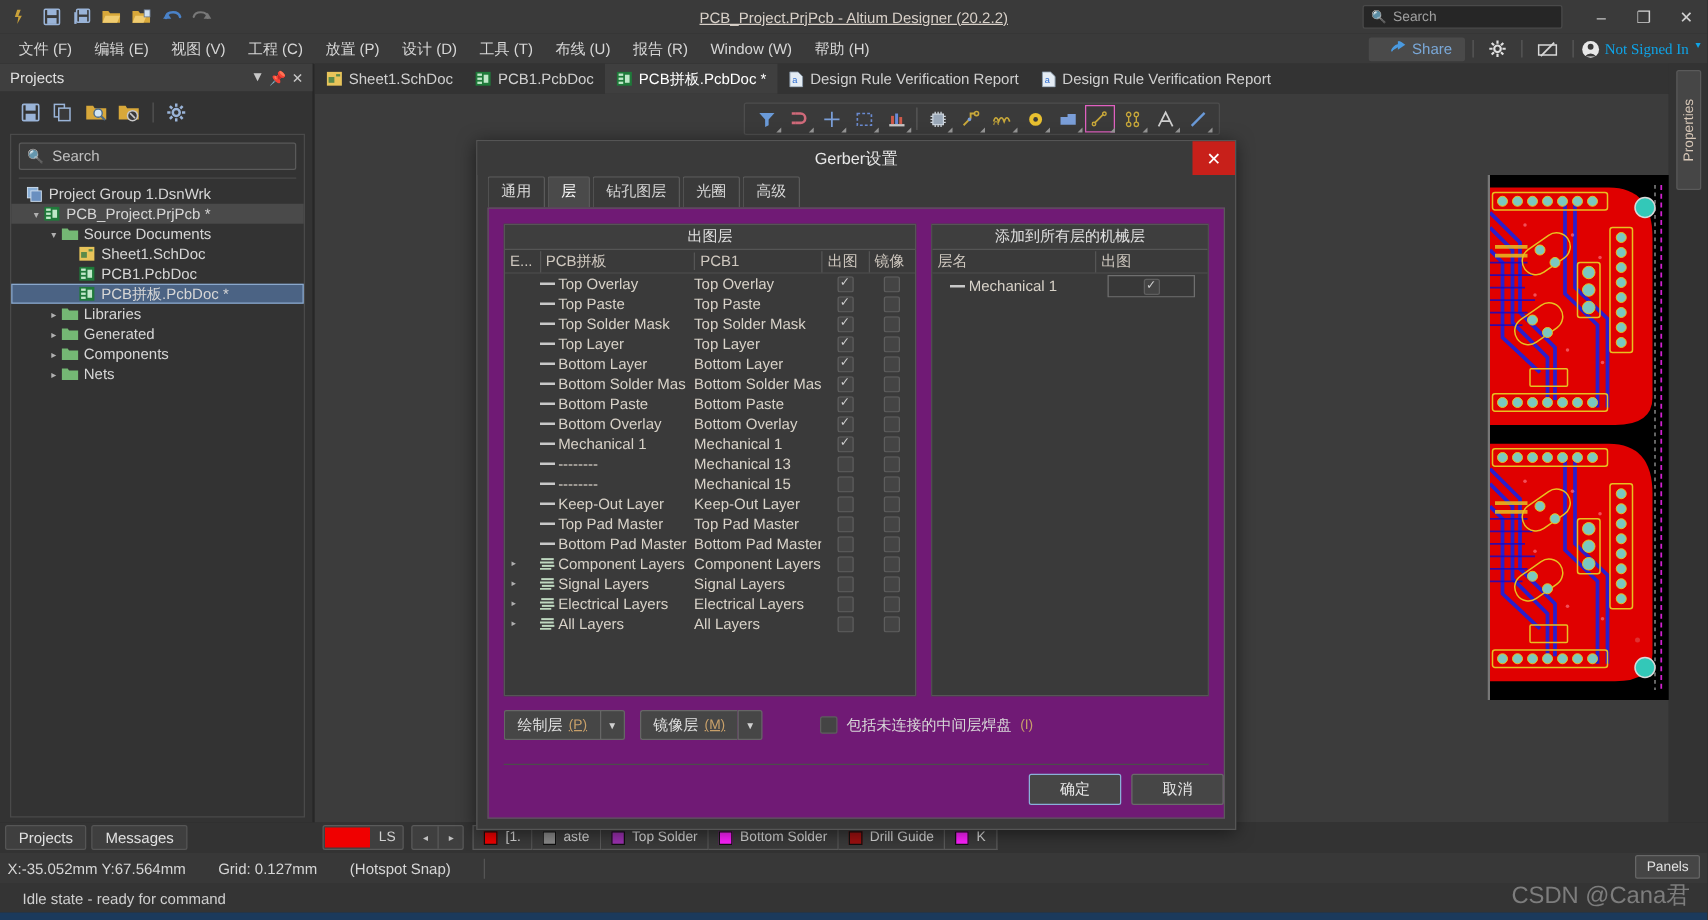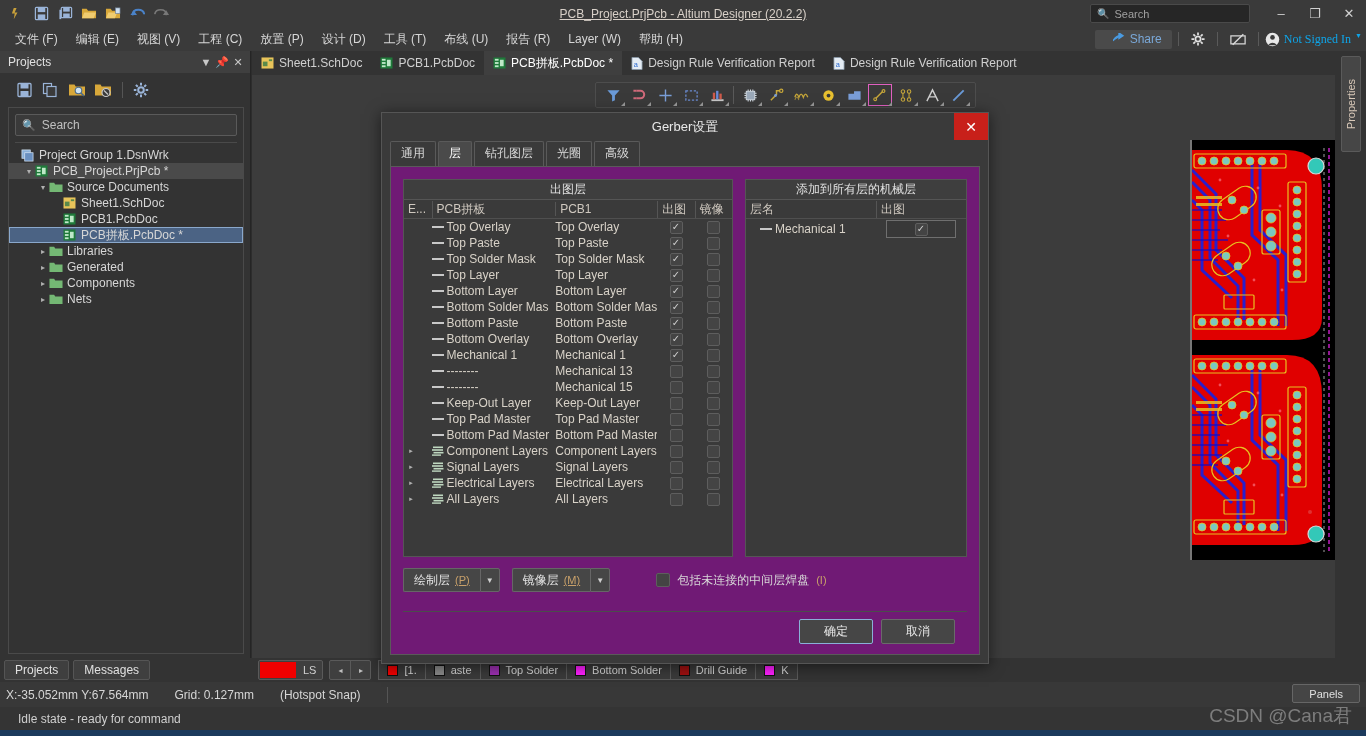--- a/index.html
+++ b/index.html
@@ -210,21 +210,21 @@
   .cmdbar {
     position: absolute; left: 0; top: 707px; width: 1366px; height: 23px;
     background: #343434; display: flex; align-items: center; padding-left: 18px;
     font-size: 12px; color: #cfcfcf;
   }
   .taskbar {
     position: absolute; left: 0; top: 730px; width: 1366px; height: 6px;
     background: #1b3a5c;
   }
   .panels-btn {
-    position: absolute; right: 6px; top: 684px; height: 19px; padding: 0 16px;
+    position: absolute; right: 6px; top: 684px; height: 19px; padding: 0 8px;
     background: #454545; border: 1px solid #666; border-radius: 2px;
     font-size: 11px; color: #e0e0e0; display: flex; align-items: center;
   }
   .watermark {
     position: absolute; right: 14px; top: 703px;
     font-size: 19px; color: #8a8a8a; opacity: .85;
   }
   .dialog {
     position: absolute; left: 381px; top: 112px; width: 608px; height: 552px;
     background: #3a3a3a; border: 1px solid #555;
@@ -305,21 +305,21 @@
     font-size: 8px; color: #d0d0d0;
   }
   .ul { text-decoration: underline; }
   .inline-chk {
     display: flex; align-items: center; gap: 7px; margin-left: 34px;
     font-size: 12px; color: #d8d8d8;
   }
   .inline-chk .chk { width: 14px; height: 14px; }
 
   .dlg-footer {
-    position: absolute; right: 24px; bottom: 10px;
+    position: absolute; right: 0; bottom: 10px;
     display: flex; gap: 8px;
   }
   .dbtn {
     min-width: 74px; height: 25px; background: #464646;
     border: 1px solid #6a6a6a; border-radius: 2px;
     display: flex; align-items: center; justify-content: center;
     font-size: 12px; color: #e8e8e8;
   }
   .dbtn.primary { border-color: #8ab0d8; }
   .dlg-footer-rule {
@@ -397,21 +397,21 @@
   <div class="menubar">
     <div class="menu-item">文件 (F)</div>
     <div class="menu-item">编辑 (E)</div>
     <div class="menu-item">视图 (V)</div>
     <div class="menu-item">工程 (C)</div>
     <div class="menu-item">放置 (P)</div>
     <div class="menu-item">设计 (D)</div>
     <div class="menu-item">工具 (T)</div>
     <div class="menu-item">布线 (U)</div>
     <div class="menu-item">报告 (R)</div>
-    <div class="menu-item">Layer (W)</div>
+    <div class="menu-item">Window (W)</div>
     <div class="menu-item">帮助 (H)</div>
 
     <div class="menubar-right">
       <div class="share-btn">
         <svg width="12" height="11" viewBox="0 0 12 11">
             <path d="M0 8 Q3 2 9 2.5 M6 0 L10 2.7 L6 5.4z" stroke="#4a9ae0" stroke-width="1.4" fill="#4a9ae0"></path>
           </svg>
         <span>Share</span>
       </div>
       <div class="mb-sep"></div>

